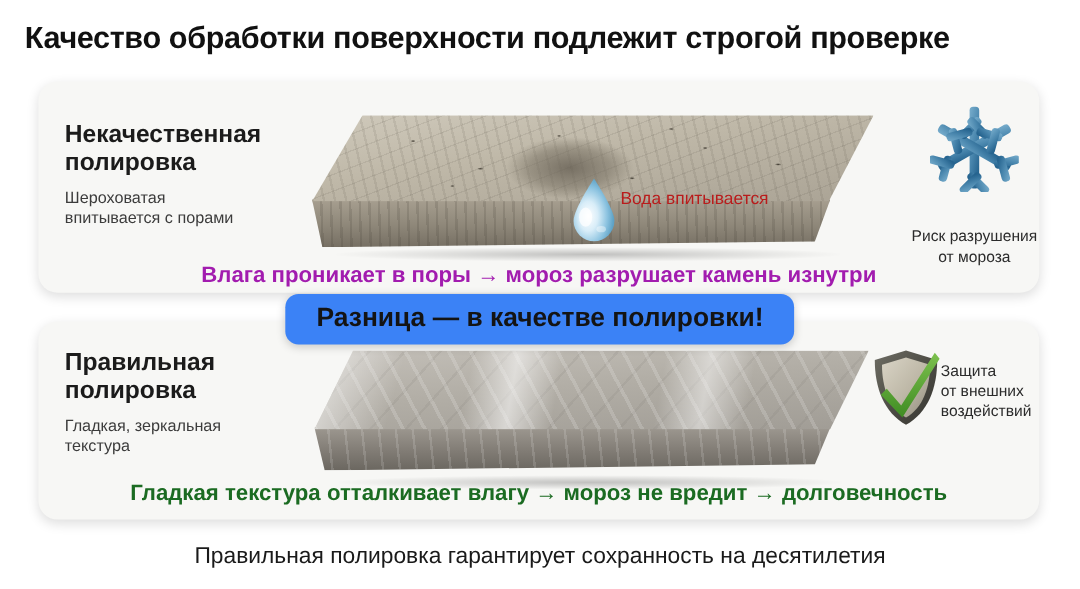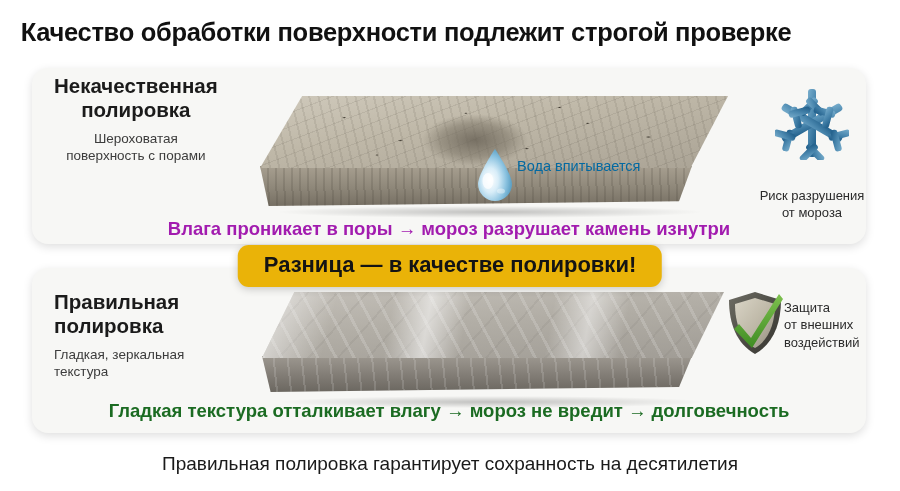--- a/index.html
+++ b/index.html
@@ -41,21 +41,21 @@
   
   .lbl-block { position: absolute; left: 22px; }
   .lbl-head {
     font-size: 20.5px; font-weight: bold; color: #1b1b1b;
     line-height: 1.15; white-space: nowrap;
   }
   .lbl-sub {
     font-size: 13.5px; color: #3c3c3c; line-height: 1.28;
     margin-top: 9px; white-space: nowrap;
   }
-  .bad-lbl  { top: 6px; text-align: center; }
+  .bad-lbl  { top: 32px; }
   .good-lbl { top: 22px; }
 
   
   .slab-wrap { position: absolute; }
 
   
   .slab-rough { left: 228px; top: 28px; width: 468px; height: 118px; }
   .rough-top {
     position: absolute; left: 0; top: 0; width: 468px; height: 72px;
     background:
@@ -112,21 +112,21 @@
   }
 
   
   .drop-falling {
     position: absolute; left: 443px; top: 80px; width: 40px; height: 54px;
   }
 
   
   .callout {
     position: absolute;
-    font-size: 14.5px; color: #0369a1; white-space: nowrap;
+    font-size: 14.5px; color: #b91c1c; white-space: nowrap;
   }
   .callout-absorb { left: 485px; top: 90px; }
 
   
   .icon-block { position: absolute; }
   .snow-block { left: 700px; top: 18px; width: 160px; text-align: center; }
   .snow-cap {
     font-size: 13px; color: #2b2b2b; line-height: 1.3; margin-top: 24px;
   }
   .shield-block { left: 694px; top: 22px; display: flex; align-items: center; }
@@ -138,21 +138,21 @@
     font-size: 18.5px; font-weight: bold; white-space: nowrap;
   }
   .strip-red   { bottom: 4px; color: #a21caf; }
   .strip-green { bottom: 11px; color: #1b6b22; }
 
   
   .banner {
     position: absolute;
     left: 50%; transform: translateX(-50%);
     top: 245px;
-    background: #eab308;
+    background: #3b82f6;
     border-radius: 11px;
     box-shadow: 0 2px 8px rgba(0,0,0,0.20);
     padding: 7px 26px 9px;
     font-size: 22px; font-weight: bold; color: #141414;
     white-space: nowrap;
     z-index: 5;
   }
 
   
   .footer {
@@ -172,21 +172,21 @@
 
   <div class="card card-bad">
 
     <div class="lbl-block bad-lbl">
       <div class="lbl-head">
         <div>Некачественная</div>
         <div>полировка</div>
       </div>
       <div class="lbl-sub">
         <div>Шероховатая</div>
-        <div>поверхность с порами</div>
+        <div>впитывается с порами</div>
       </div>
     </div>
 
     <div class="slab-wrap slab-rough">
       <div class="slab-shadow"></div>
       <div class="rough-side"></div>
       <div class="rough-top"></div>
     </div>
 
     <div class="drop-falling">

